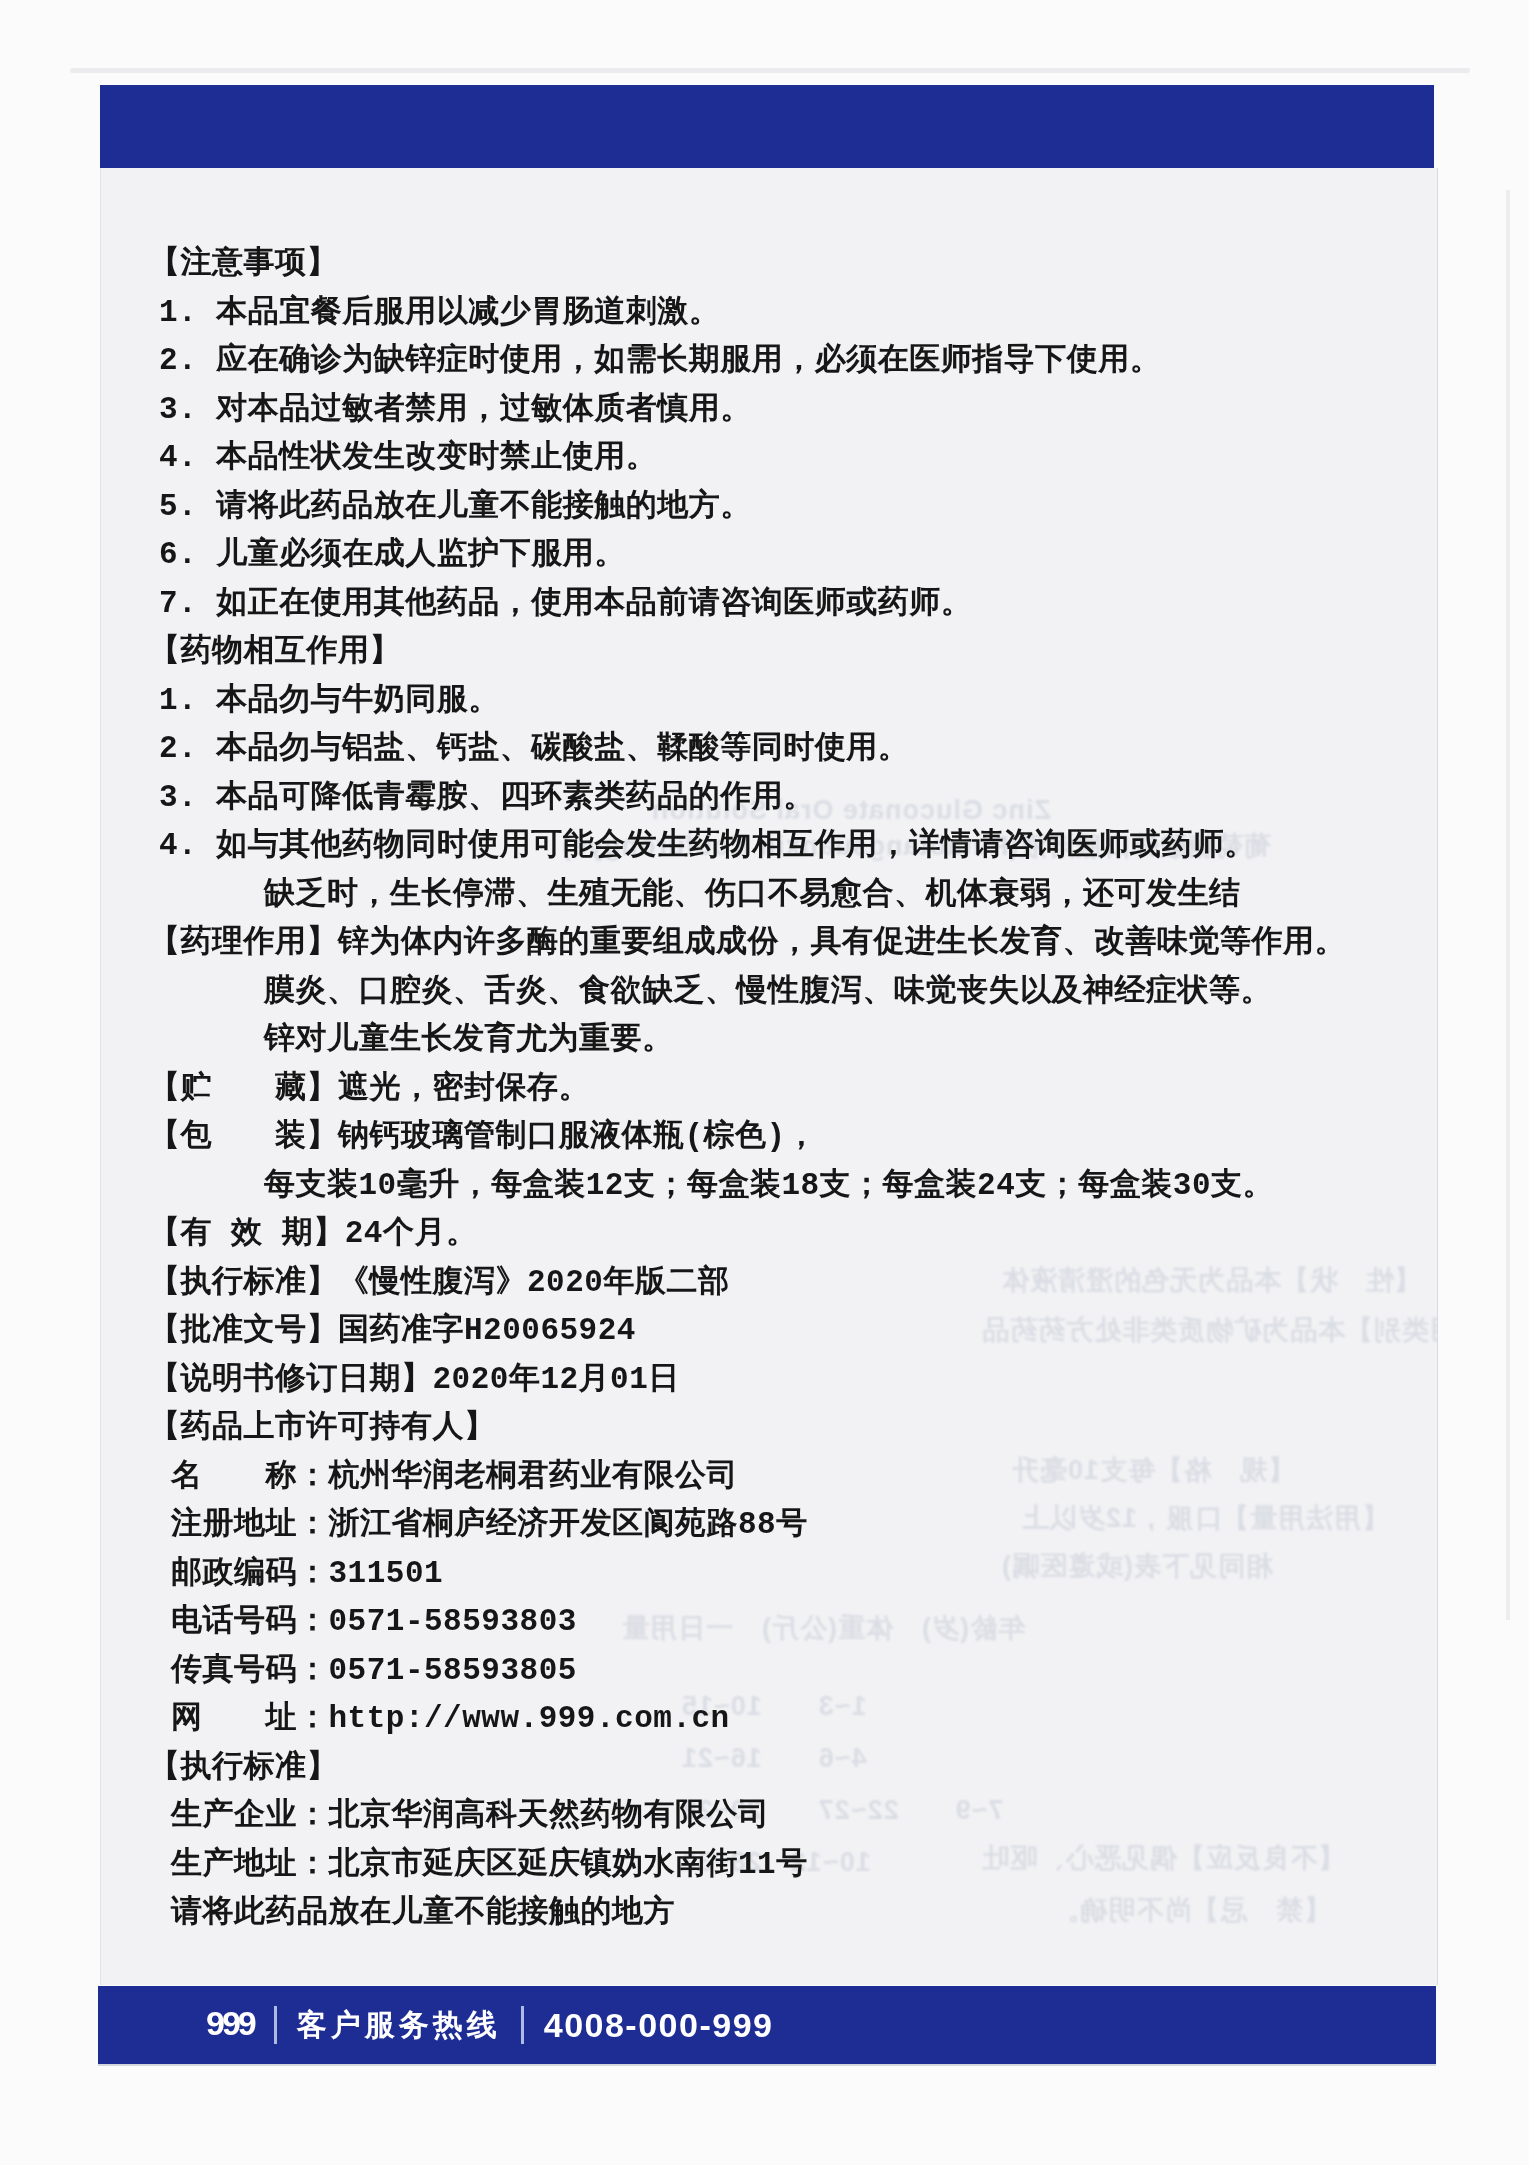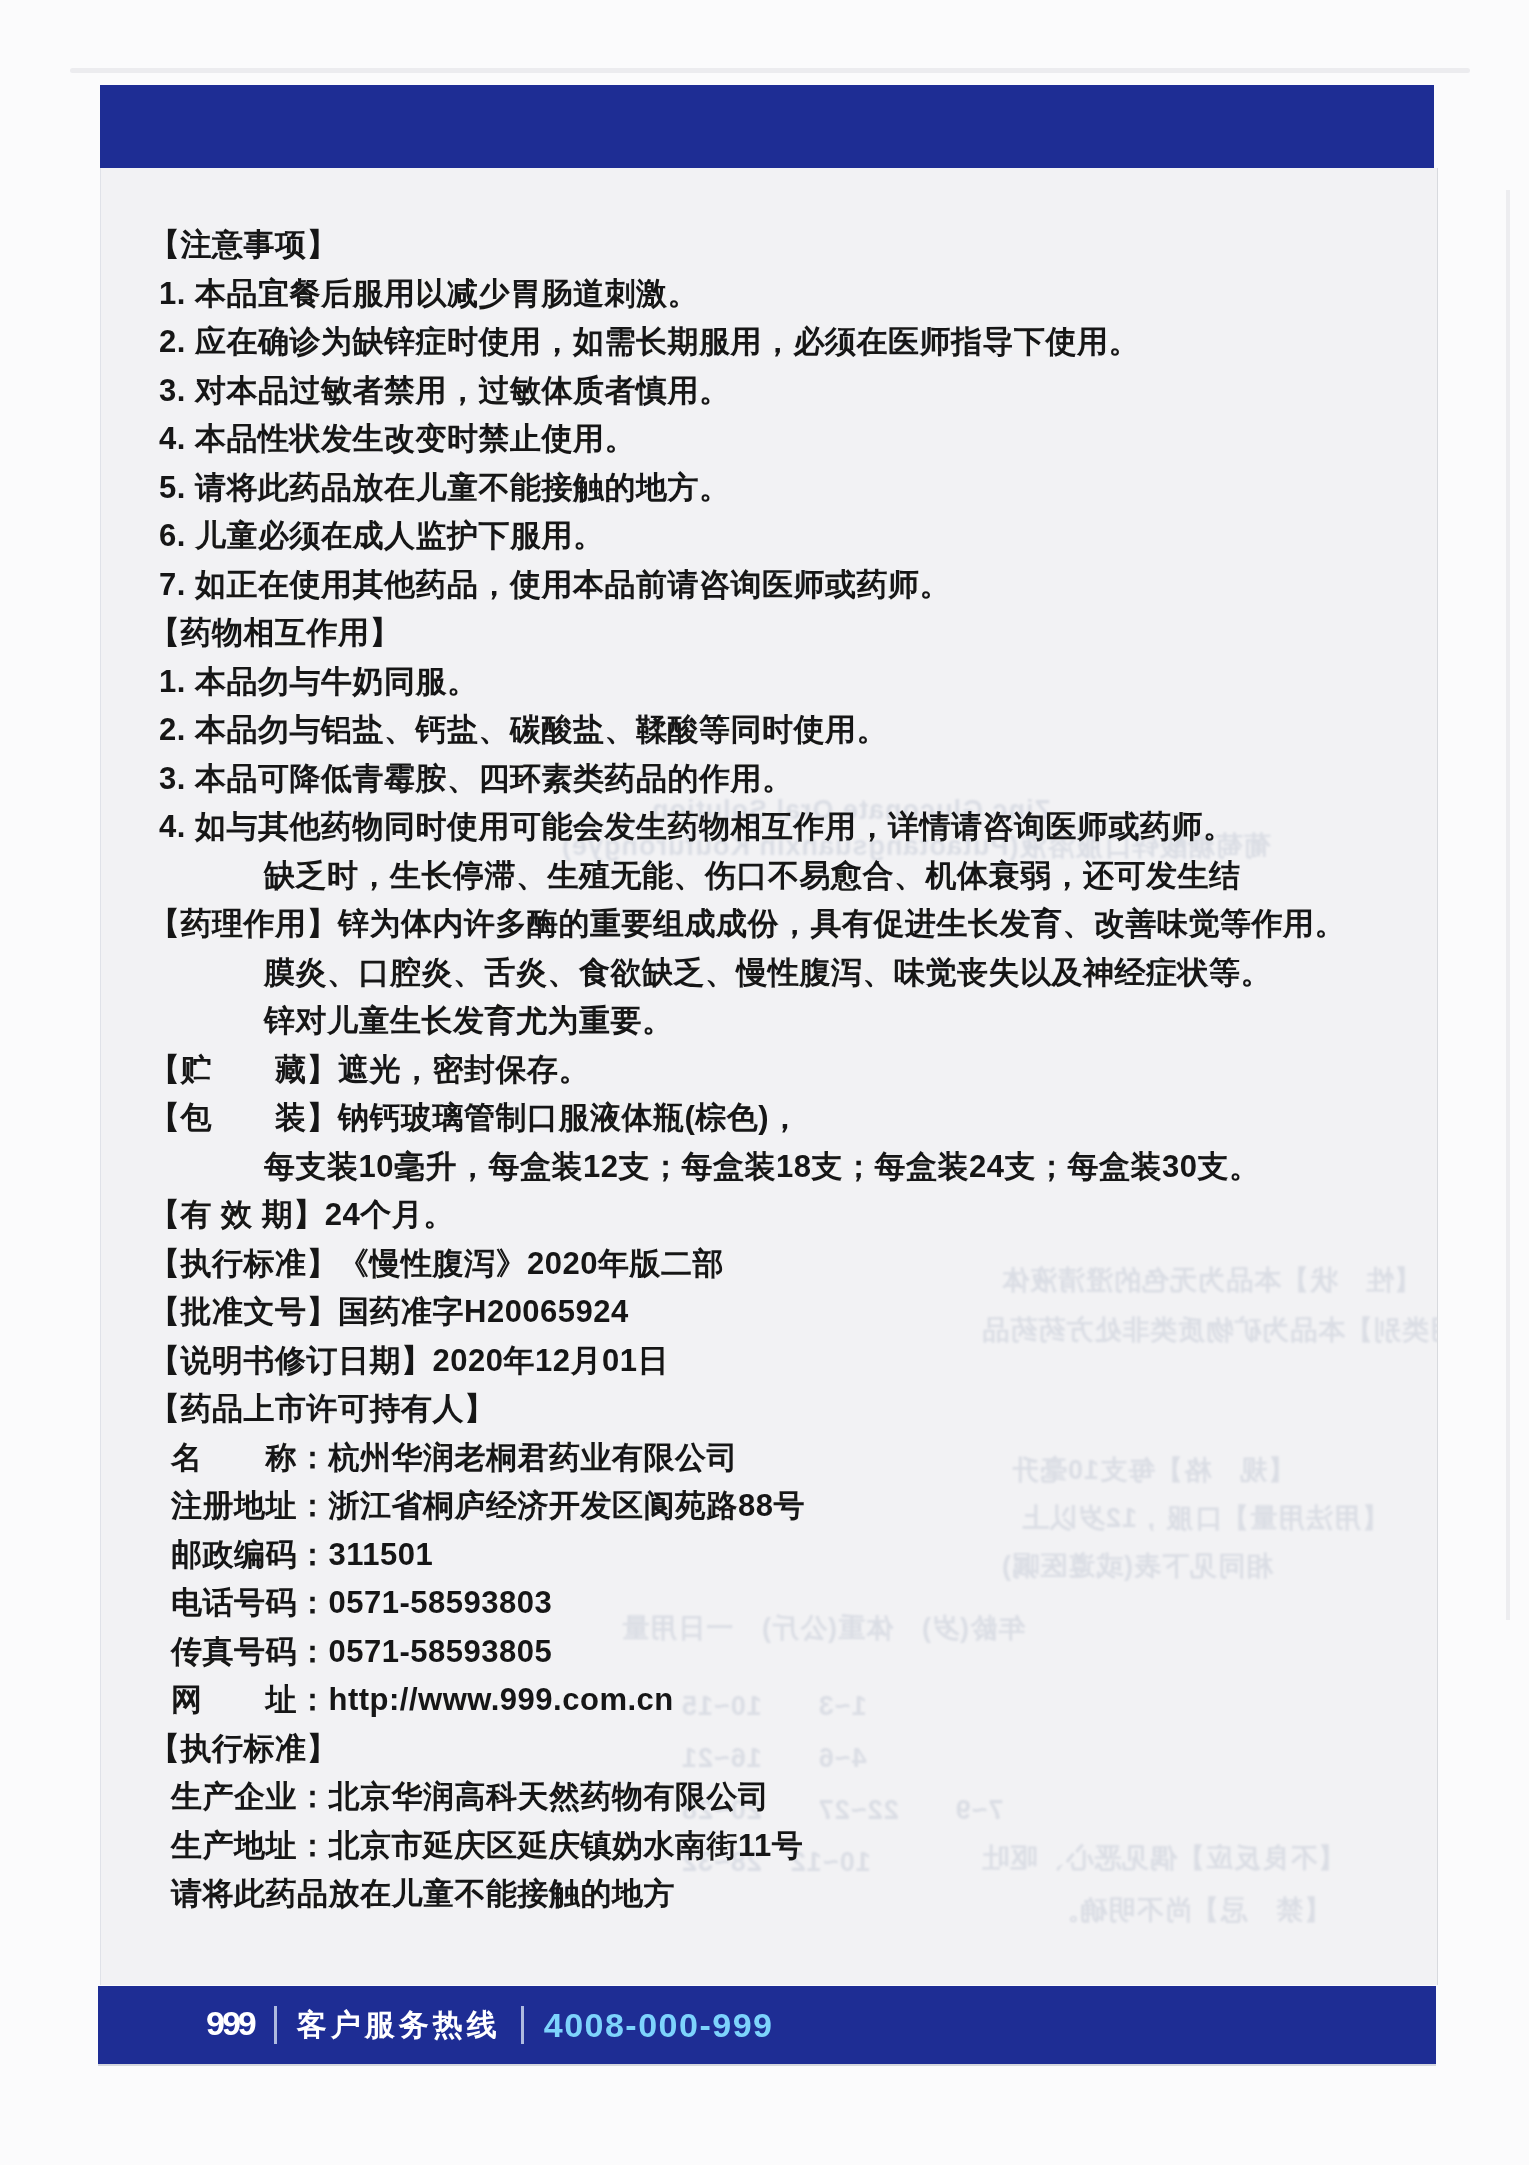--- a/index.html
+++ b/index.html
@@ -37,21 +37,21 @@
     opacity:0.32;
     font-size:27px;
     font-weight:700;
     letter-spacing:1px;
     transform:scaleX(-1);
     filter:blur(1.3px);
     white-space:nowrap;
   }
   
   .text-col{
-    position:absolute;left:48px;top:53px;width:1240px;
+    position:absolute;left:48px;top:72px;width:1240px;font-family:Liberation Mono, monospace;
   }
   .line{
     height:48.5px;
     line-height:48.5px;
     font-size:31px;
     font-weight:700;
     color:#161616;
     letter-spacing:0.5px;
     white-space:nowrap;
   }
@@ -76,21 +76,21 @@
     background:#aebadf;
     margin:0 20px;
   }
   .hotline-label{
     color:#ffffff;
     font-size:30px;
     font-weight:700;
     letter-spacing:4px;
   }
   .hotline-number{
-    color:#7dd3fc;
+    color:#ffffff;
     font-size:34px;
     font-weight:800;
     letter-spacing:1.5px;
   }
 </style>
 </head>
 <body>
 
 <div class="scan">
   <div class="top-streak"></div>

